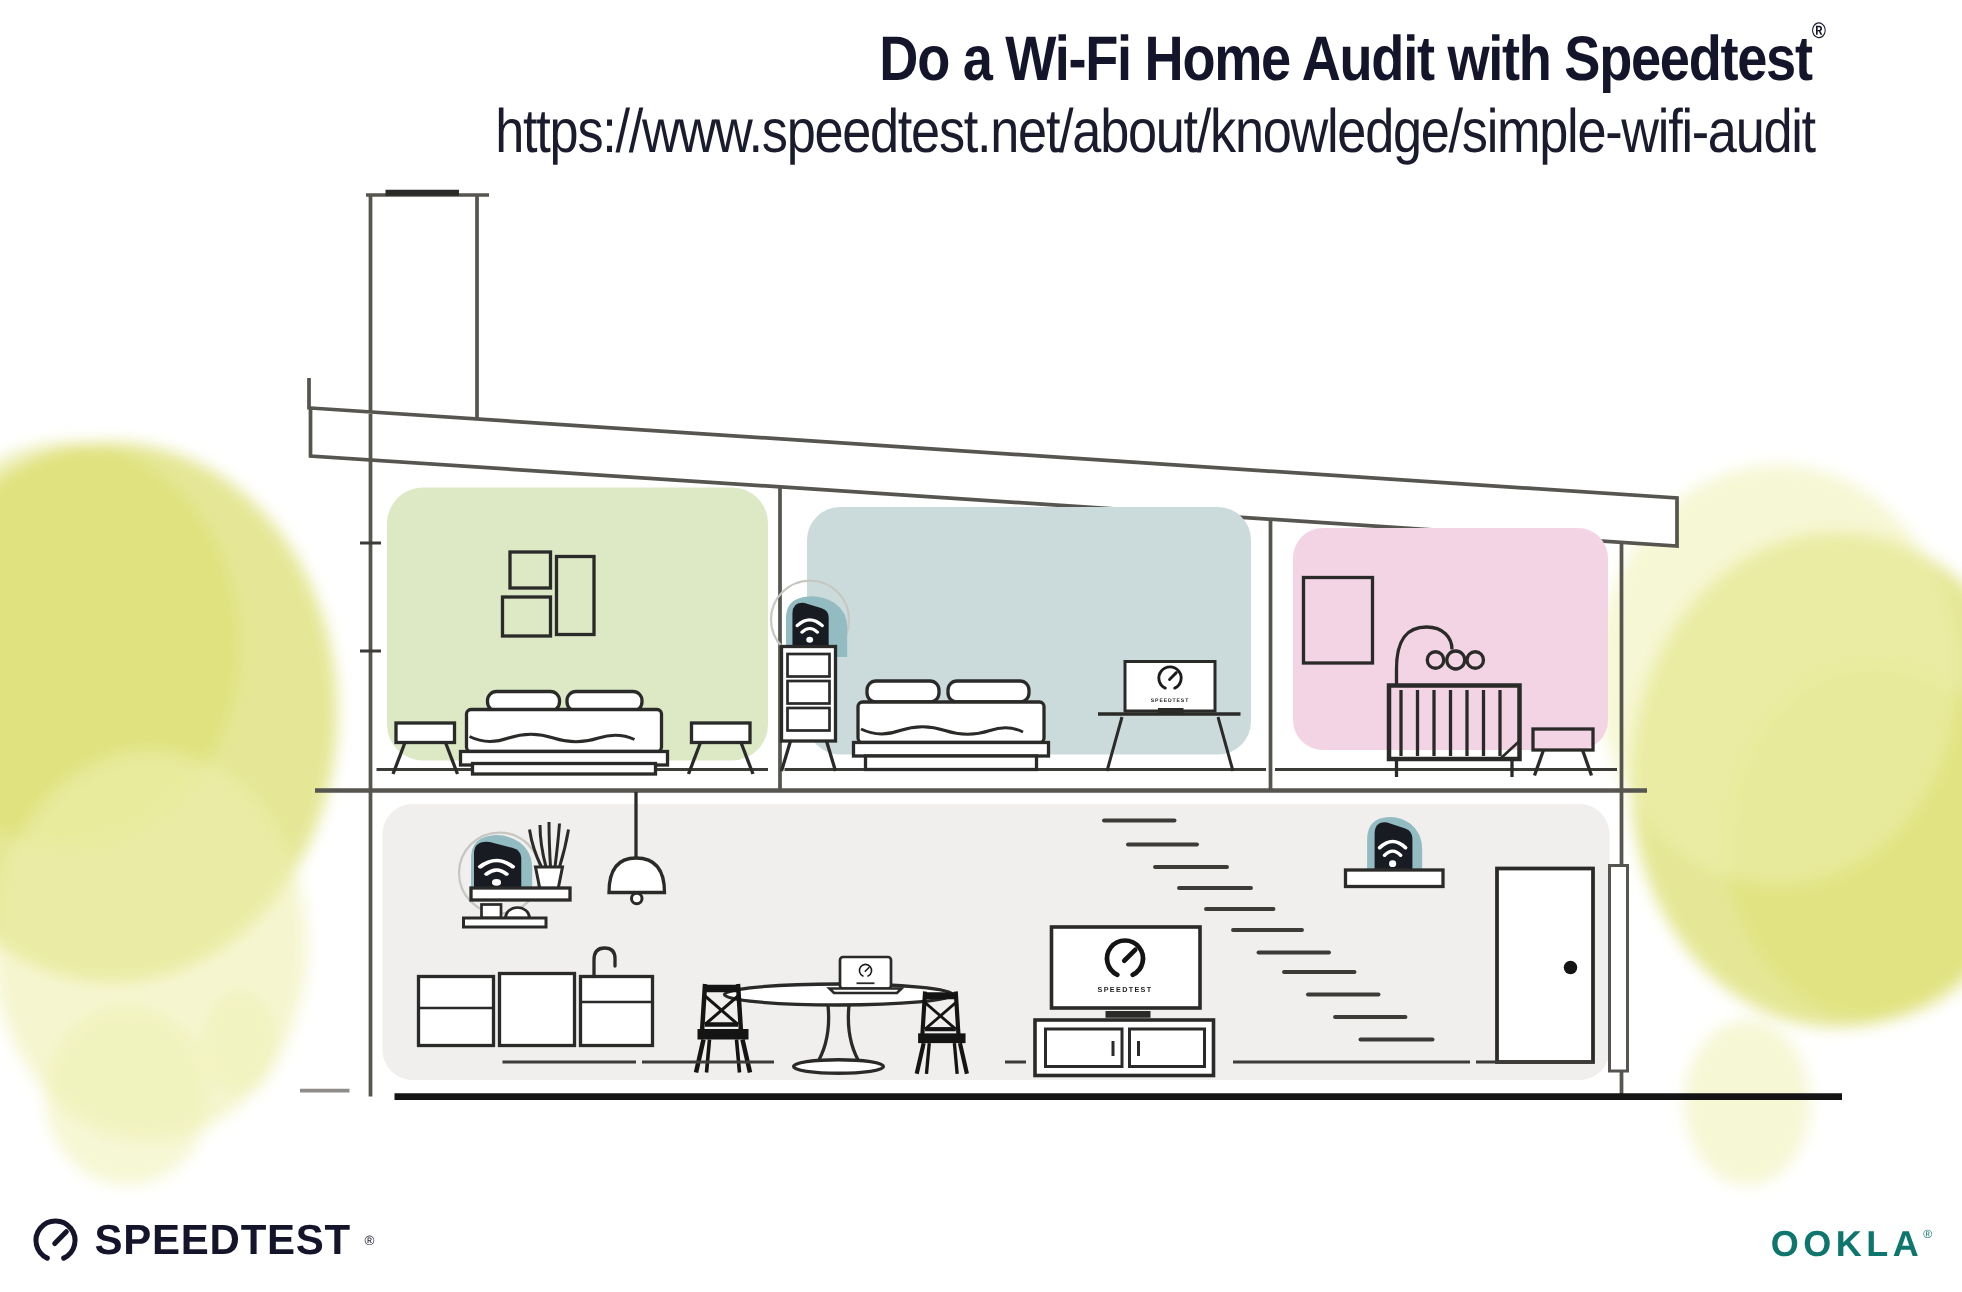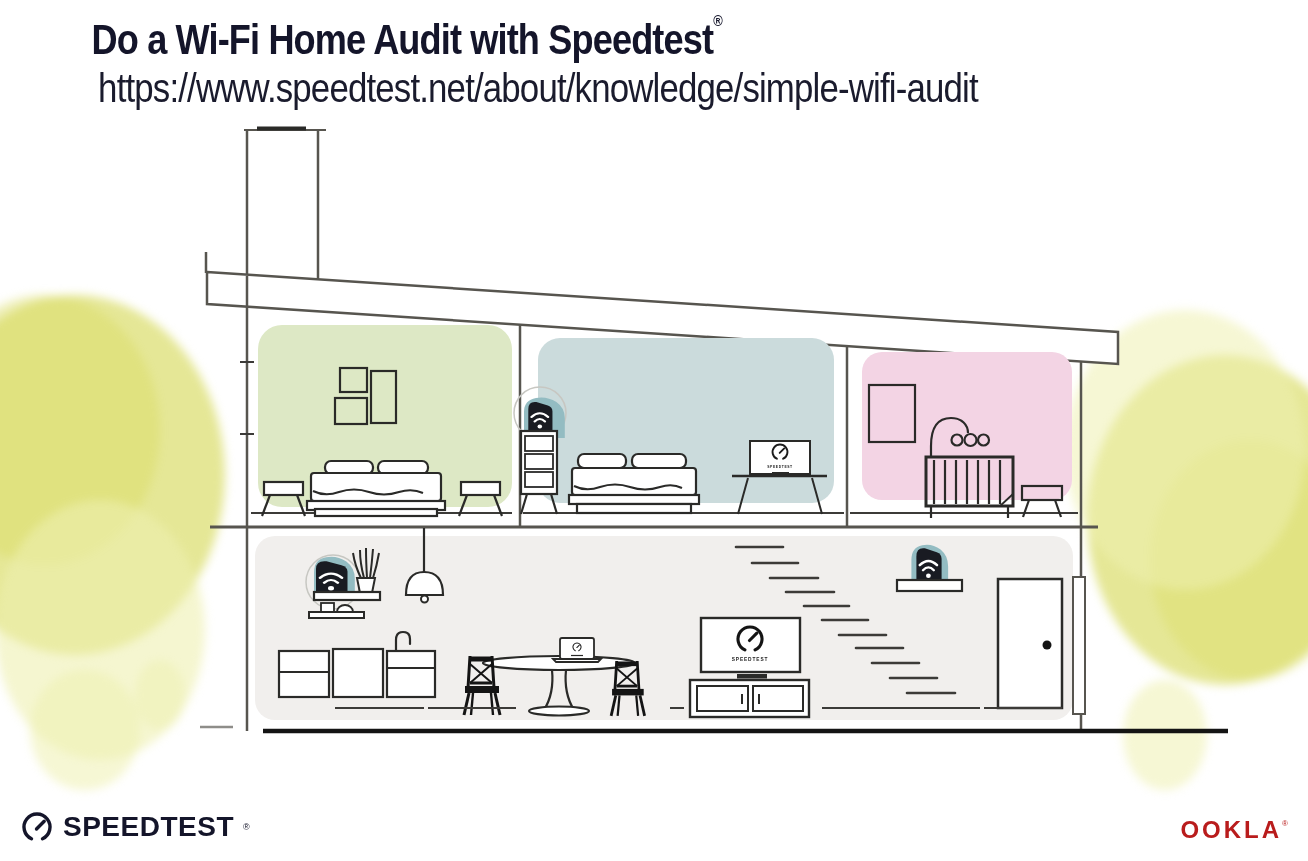--- a/index.html
+++ b/index.html
@@ -1,39 +1,39 @@
 <!DOCTYPE html>
 <html><head>
 <meta charset="utf-8">
 <style>
   html,body{margin:0;padding:0;}
   body{
     width:1308px;height:861px;position:relative;overflow:hidden;
     background:#ffffff;font-family:"Liberation Sans",sans-serif;
   }
-  .header{position:absolute;top:12px;left:0;width:100%;text-align:left;color:#14152a;}
+  .header{position:absolute;top:12px;left:0;width:100%;text-align:right;color:#14152a;}
   .title{
     margin:0;font-size:42px;font-weight:700;letter-spacing:-1px;
     transform:scaleX(.86);transform-origin:50% 50%;white-space:nowrap;
   }
   .title sup{font-size:15px;vertical-align:28px;font-weight:700;}
   .url{
     margin:1px 0 0 0;font-size:41px;font-weight:400;letter-spacing:-1px;color:#1a1b2d;
     transform:scaleX(.85);transform-origin:50% 50%;white-space:nowrap;
   }
   .stage{position:absolute;left:0;top:0;}
   .soft{filter:blur(5px);}
   .footer-left{
     position:absolute;left:20px;top:810px;display:flex;align-items:center;gap:9px;
     color:#14152a;
   }
   .footer-left .word{font-size:28px;font-weight:700;letter-spacing:.5px;}
   .footer-left sup{font-size:9px;vertical-align:14px;}
   .footer-right{
-    position:absolute;right:20px;top:816px;color:#b91c1c;text-align:center;
+    position:absolute;right:20px;top:816px;color:#0f766e;text-align:center;
   }
   .footer-right .word{font-size:24px;font-weight:600;letter-spacing:3px;}
   .footer-right sup{font-size:8px;vertical-align:12px;}
   svg text{font-family:"Liberation Sans",sans-serif;}
 </style>
 </head>
 <body>
 
 <div class="header">
   <h1 class="title"><span>Do a Wi-Fi Home Audit with Speedtest</span><sup>®</sup></h1>

